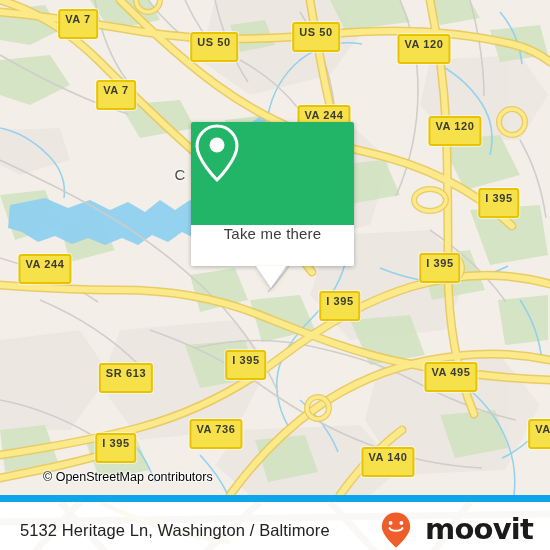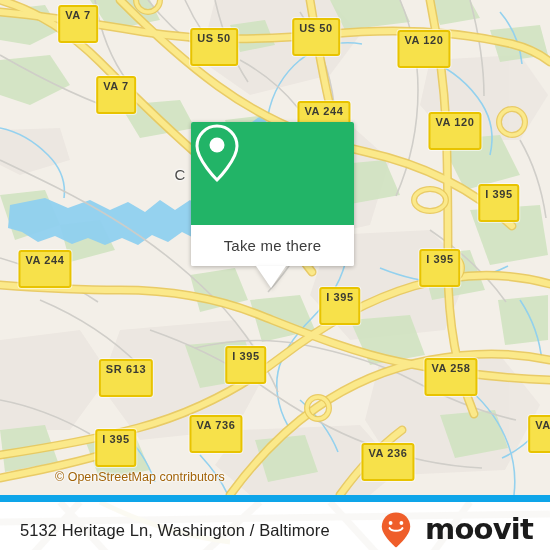--- a/index.html
+++ b/index.html
@@ -18,58 +18,58 @@
   .shield{
     position:absolute;
     background:#f7e14a;
     border:2px solid #e8c300;
     border-radius:3px;
     color:#3b3b33;
     font-size:11px;
     font-weight:bold;
     letter-spacing:.6px;
     line-height:1;
-    padding:3px 5px 20px 5px;
+    padding:3px 5px 12px 5px;
     white-space:nowrap;
     transform:translate(-50%,-50%);
     box-shadow:0 0 0 1px rgba(255,255,255,.55);
     font-family:"Liberation Sans", sans-serif;
   }
   .city-label{
     position:absolute;
     transform:translate(-50%,-50%);
     color:#4b4b49;
     font-size:15px;
     white-space:nowrap;
     text-shadow:0 0 3px #fff,0 0 3px #fff,0 0 2px #fff;
   }
 
   
   #attribution{
-    position:absolute;left:22px;top:470px;
-    font-size:12.5px;color:#a16207;
+    position:absolute;left:10px;top:470px;
+    font-size:12.5px;color:#000000;
     text-shadow:0 0 3px #fff,0 0 3px #fff,0 0 3px #fff,0 0 2px #fff;
     white-space:nowrap;
     padding-left:33px;
   }
 
   
   #popup{position:absolute;left:191px;top:122px;width:163px;}
   #popup .card{
     width:163px;border-radius:2px;overflow:hidden;
     box-shadow:0 1px 4px rgba(0,0,0,.28);
     background:#fff;
   }
   #popup .top{
     height:103px;background:#22b467;
     display:flex;align-items:center;justify-content:center;
   }
   #popup .bottom{
     height:41px;background:#fff;
-    display:flex;align-items:center;justify-content:center;
+    display:flex;align-items:flex-start;justify-content:center;
   }
   #popup .cta{
     color:#3c3c3c;font-size:15px;letter-spacing:.2px;white-space:nowrap;
   }
   #popup .tail{
     position:absolute;left:65px;top:144px;
     width:0;height:0;
     border-left:15px solid transparent;
     border-right:15px solid transparent;
     border-top:22px solid #fff;
@@ -258,24 +258,24 @@
         <div class="shield" style="left: 424px; top: 49px;">VA 120</div>
         <div class="shield" style="left: 116px; top: 95px;">VA 7</div>
         <div class="shield" style="left: 324px; top: 120px;">VA 244</div>
         <div class="shield" style="left: 455px; top: 131px;">VA 120</div>
         <div class="shield" style="left: 499px; top: 203px;">I 395</div>
         <div class="shield" style="left: 45px; top: 269px;">VA 244</div>
         <div class="shield" style="left: 440px; top: 268px;">I 395</div>
         <div class="shield" style="left: 340px; top: 306px;">I 395</div>
         <div class="shield" style="left: 126px; top: 362px; margin-top: 16px;">SR 613</div>
         <div class="shield" style="left: 246px; top: 365px;">I 395</div>
-        <div class="shield" style="left: 451px; top: 377px;">VA 258</div>
+        <div class="shield" style="left: 451px; top: 377px;">VA 495</div>
         <div class="shield" style="left: 116px; top: 448px;">I 395</div>
         <div class="shield" style="left: 216px; top: 434px;">VA 736</div>
-        <div class="shield" style="left: 388px; top: 462px;">VA 236</div>
+        <div class="shield" style="left: 388px; top: 462px;">VA 140</div>
         <div class="shield" style="left: 543px; top: 434px;">VA</div>
       </div>
 
     <div id="attribution">© OpenStreetMap contributors</div>
 
     <div id="popup">
       <div class="tail"></div>
       <div class="card">
         <div class="top">
           <svg width="52" height="62" viewBox="0 0 52 62">

